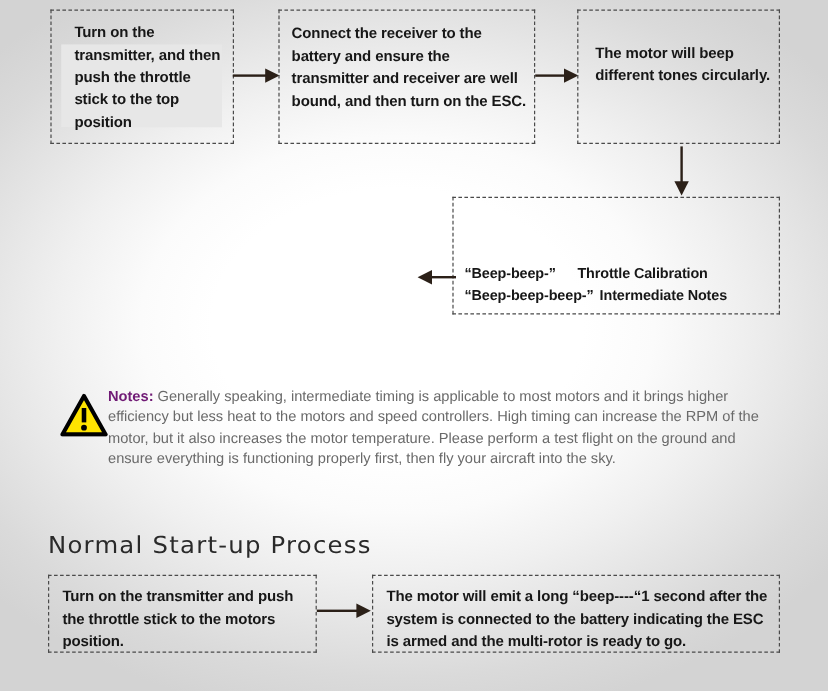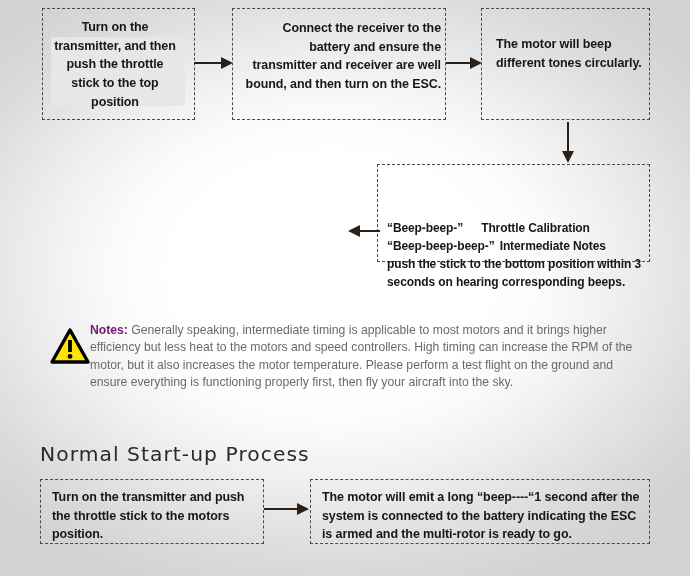--- a/index.html
+++ b/index.html
@@ -35,29 +35,29 @@
     font-weight: bold;
     color: #171717;
     font-size: 12.5px;
     line-height: 1.49;
     letter-spacing: -0.1px;
   }
 
   
   #box-transmitter { left: 42px;  top: 8px;   width: 153px; height: 112px; }
   #box-transmitter .txt {
-    position: absolute; left: 8px; top: 9px; width: 128px; text-align: center;
+    position: absolute; left: 19px; top: 9px; width: 128px;
   }
   #box-transmitter .hl {
     position: absolute;
     left: 8px; top: 28px; width: 134px; height: 69px;
     background: #e7e7e7;
   }
 
-  #box-receiver { left: 232px; top: 8px;  width: 214px; height: 112px; text-align: right; }
+  #box-receiver { left: 232px; top: 8px;  width: 214px; height: 112px; }
   #box-receiver .txt { position: absolute; left: 10px; top: 10px; width: 198px; }
 
   #box-motorbeep { left: 481px; top: 8px;  width: 169px; height: 112px; }
   #box-motorbeep .txt { position: absolute; left: 14px; top: 26px; width: 146px; }
 
   
   #box-beeplist { left: 377px; top: 164px; width: 273px; height: 98px; }
   #box-beeplist .txt { position: absolute; left: 9px; top: 6px; width: 258px; font-size: 12px; line-height: 1.50; margin-top: 48px; }
   #box-beeplist .row { white-space: nowrap; }
   #box-beeplist .gap { display: inline-block; width: 18px; }
@@ -197,21 +197,20 @@
 
   <div class="arrow-v" id="arrow-3">
     <div class="shaft"></div>
     <div class="head"></div>
   </div>
 
   <div class="dbox" id="box-beeplist">
     <div class="txt">
       <div class="row"><span>“Beep-beep-”</span><span class="gap"></span><span>Throttle Calibration</span></div>
       <div class="row"><span>“Beep-beep-beep-”</span><span class="gap-s"></span><span>Intermediate Notes</span></div>
-      <div>push the stick to the bottom position within 3 seconds on hearing corresponding beeps.</div>
     </div>
   </div>
 
   <div class="arrow-h rev" id="arrow-4">
     <div class="shaft"></div>
     <div class="head"></div>
   </div>
 
 
   <div id="notes">

